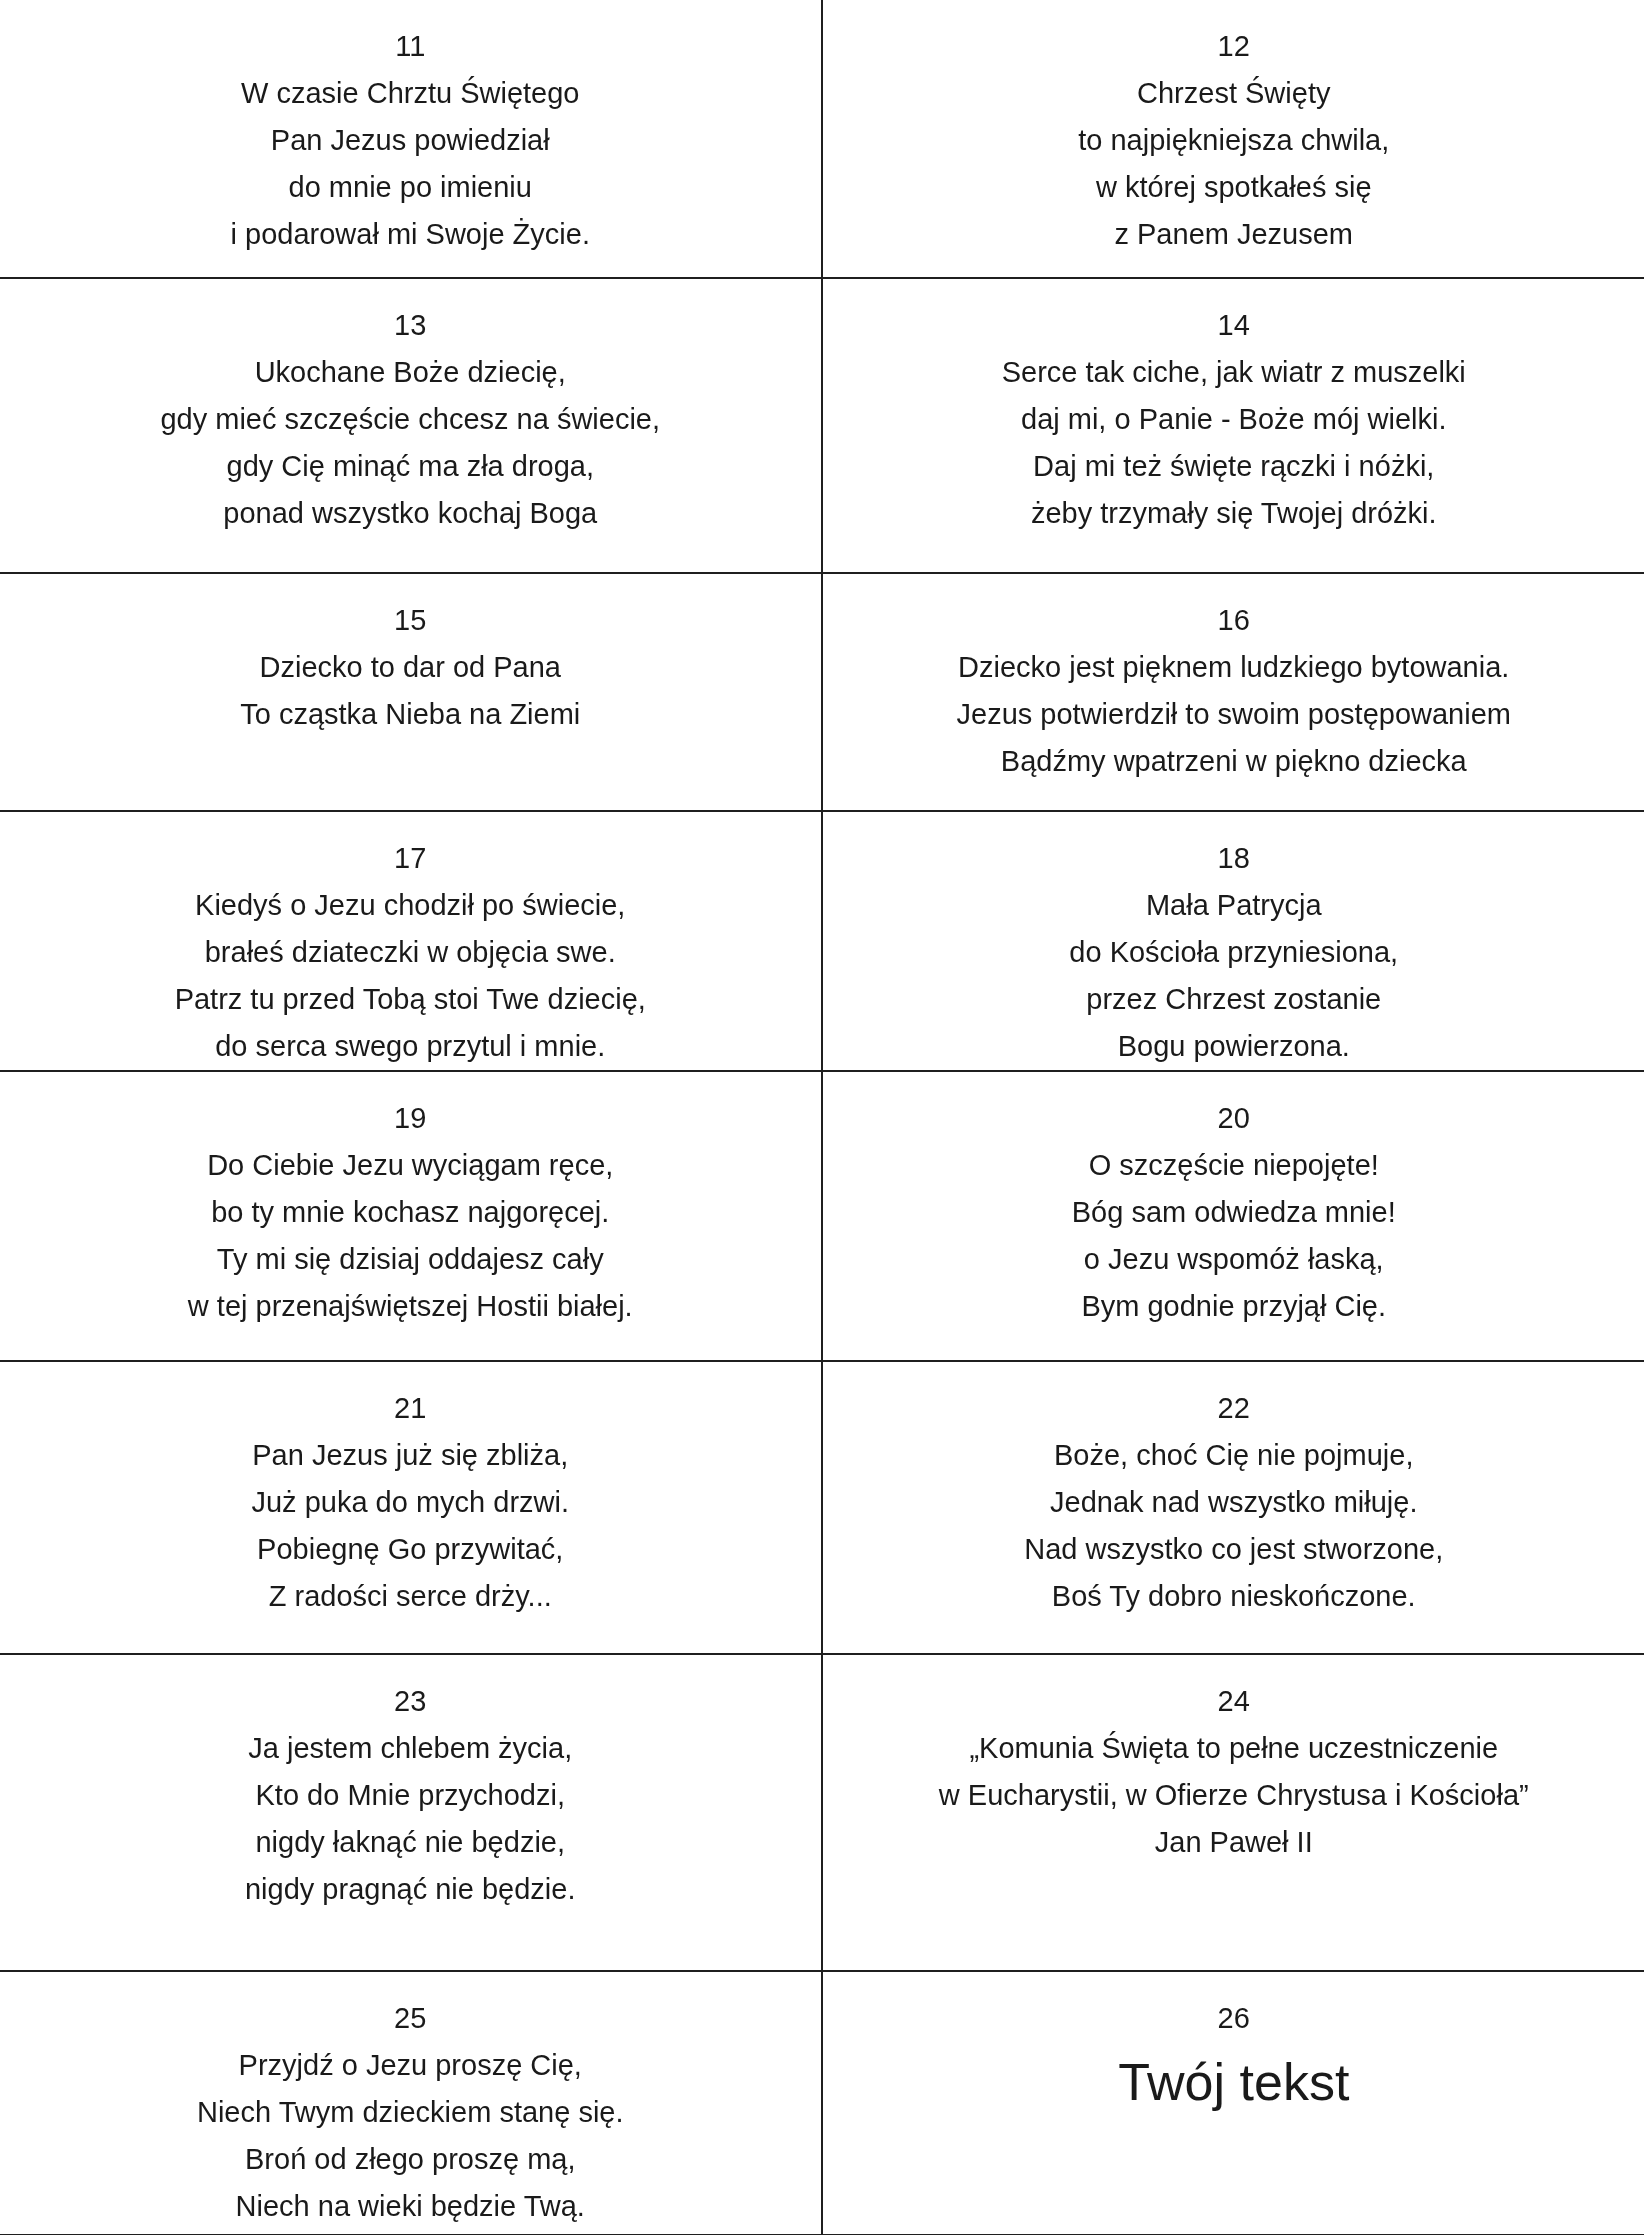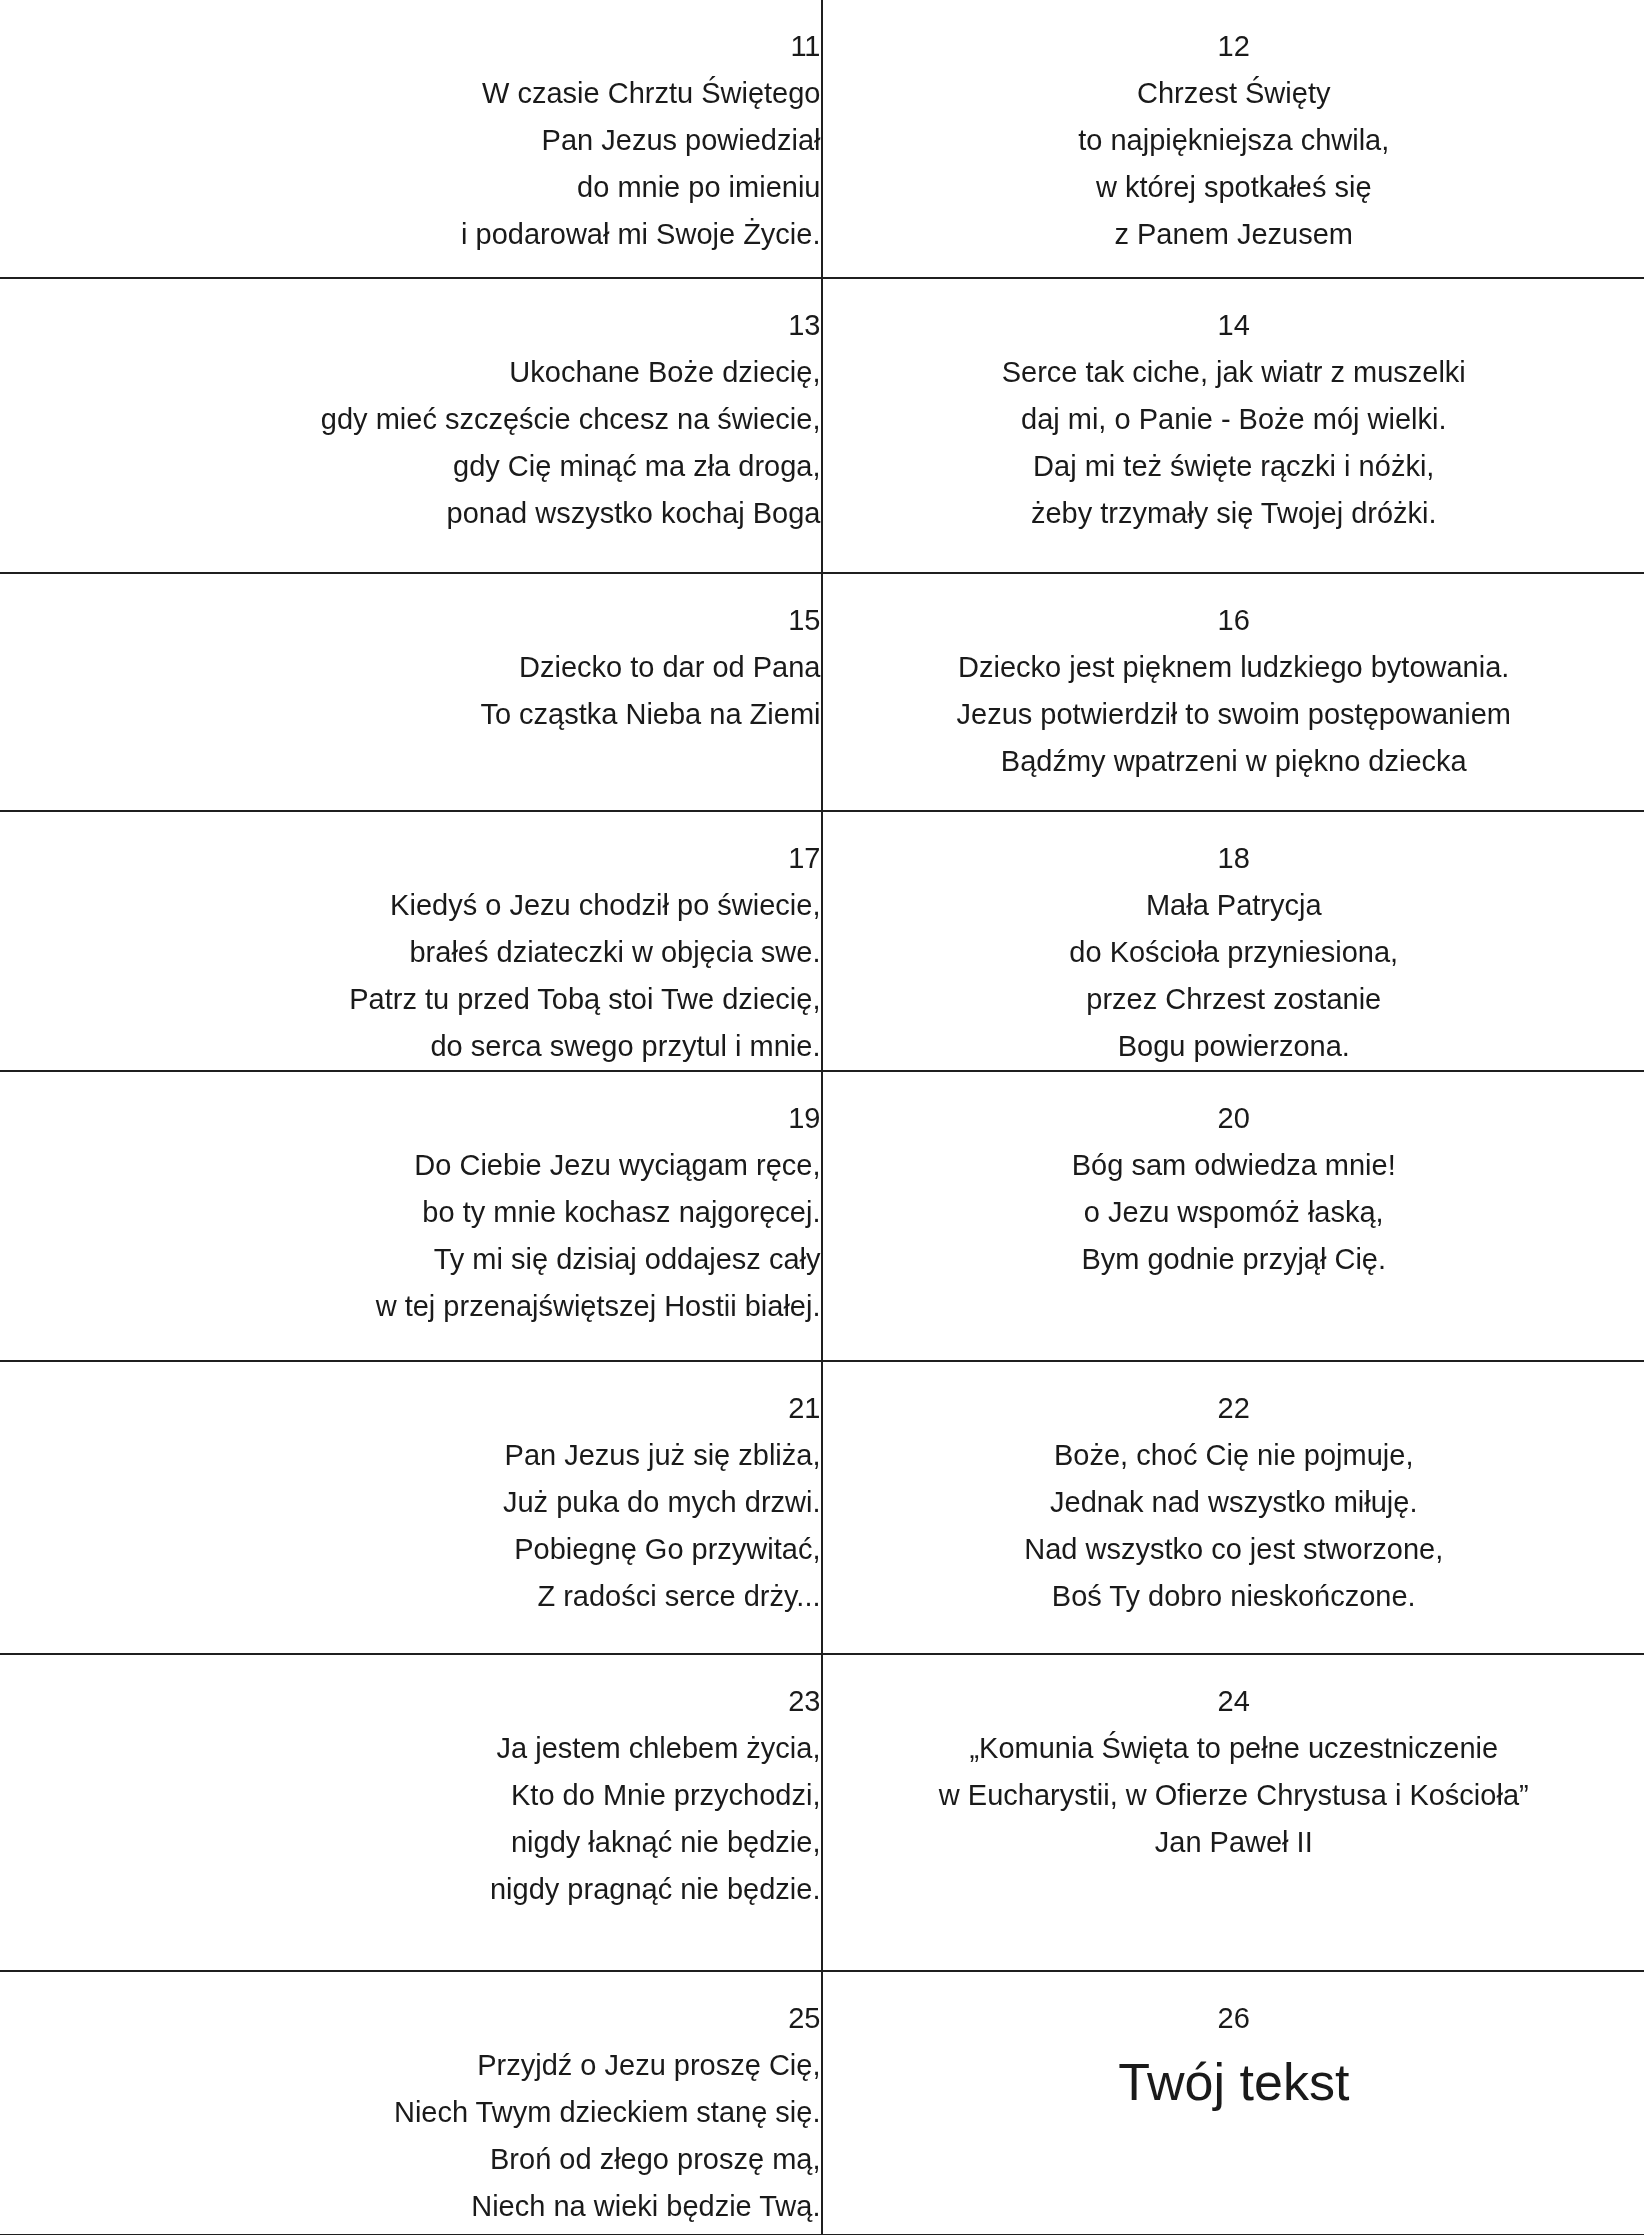--- a/index.html
+++ b/index.html
@@ -20,21 +20,20 @@
   }
   .cell {
     border-bottom: 2.6px solid #1f1f1f;
     padding-top: 23px;
     text-align: center;
     box-sizing: border-box;
     overflow: hidden;
   }
   .cell.left {
     border-right: 2.6px solid #1f1f1f;
-    text-align: right;
   }
   .num, .line {
     font-size: 29px;
     line-height: 47px;
     white-space: nowrap;
   }
   .line.big {
     font-size: 52px;
     line-height: 73px;
     margin-top: 4px;
@@ -104,20 +103,21 @@
 
   <section class="cell left">
     <div class="num">19</div>
     <div class="line">Do Ciebie Jezu wyciągam ręce,</div>
     <div class="line">bo ty mnie kochasz najgoręcej.</div>
     <div class="line">Ty mi się dzisiaj oddajesz cały</div>
     <div class="line">w tej przenajświętszej Hostii białej.</div>
   </section>
   <section class="cell">
     <div class="num">20</div>
+    <div class="line">O szczęście niepojęte!</div>
     <div class="line">Bóg sam odwiedza mnie!</div>
     <div class="line">o Jezu wspomóż łaską,</div>
     <div class="line">Bym godnie przyjął Cię.</div>
   </section>
 
   <section class="cell left">
     <div class="num">21</div>
     <div class="line">Pan Jezus już się zbliża,</div>
     <div class="line">Już puka do mych drzwi.</div>
     <div class="line">Pobiegnę Go przywitać,</div>

